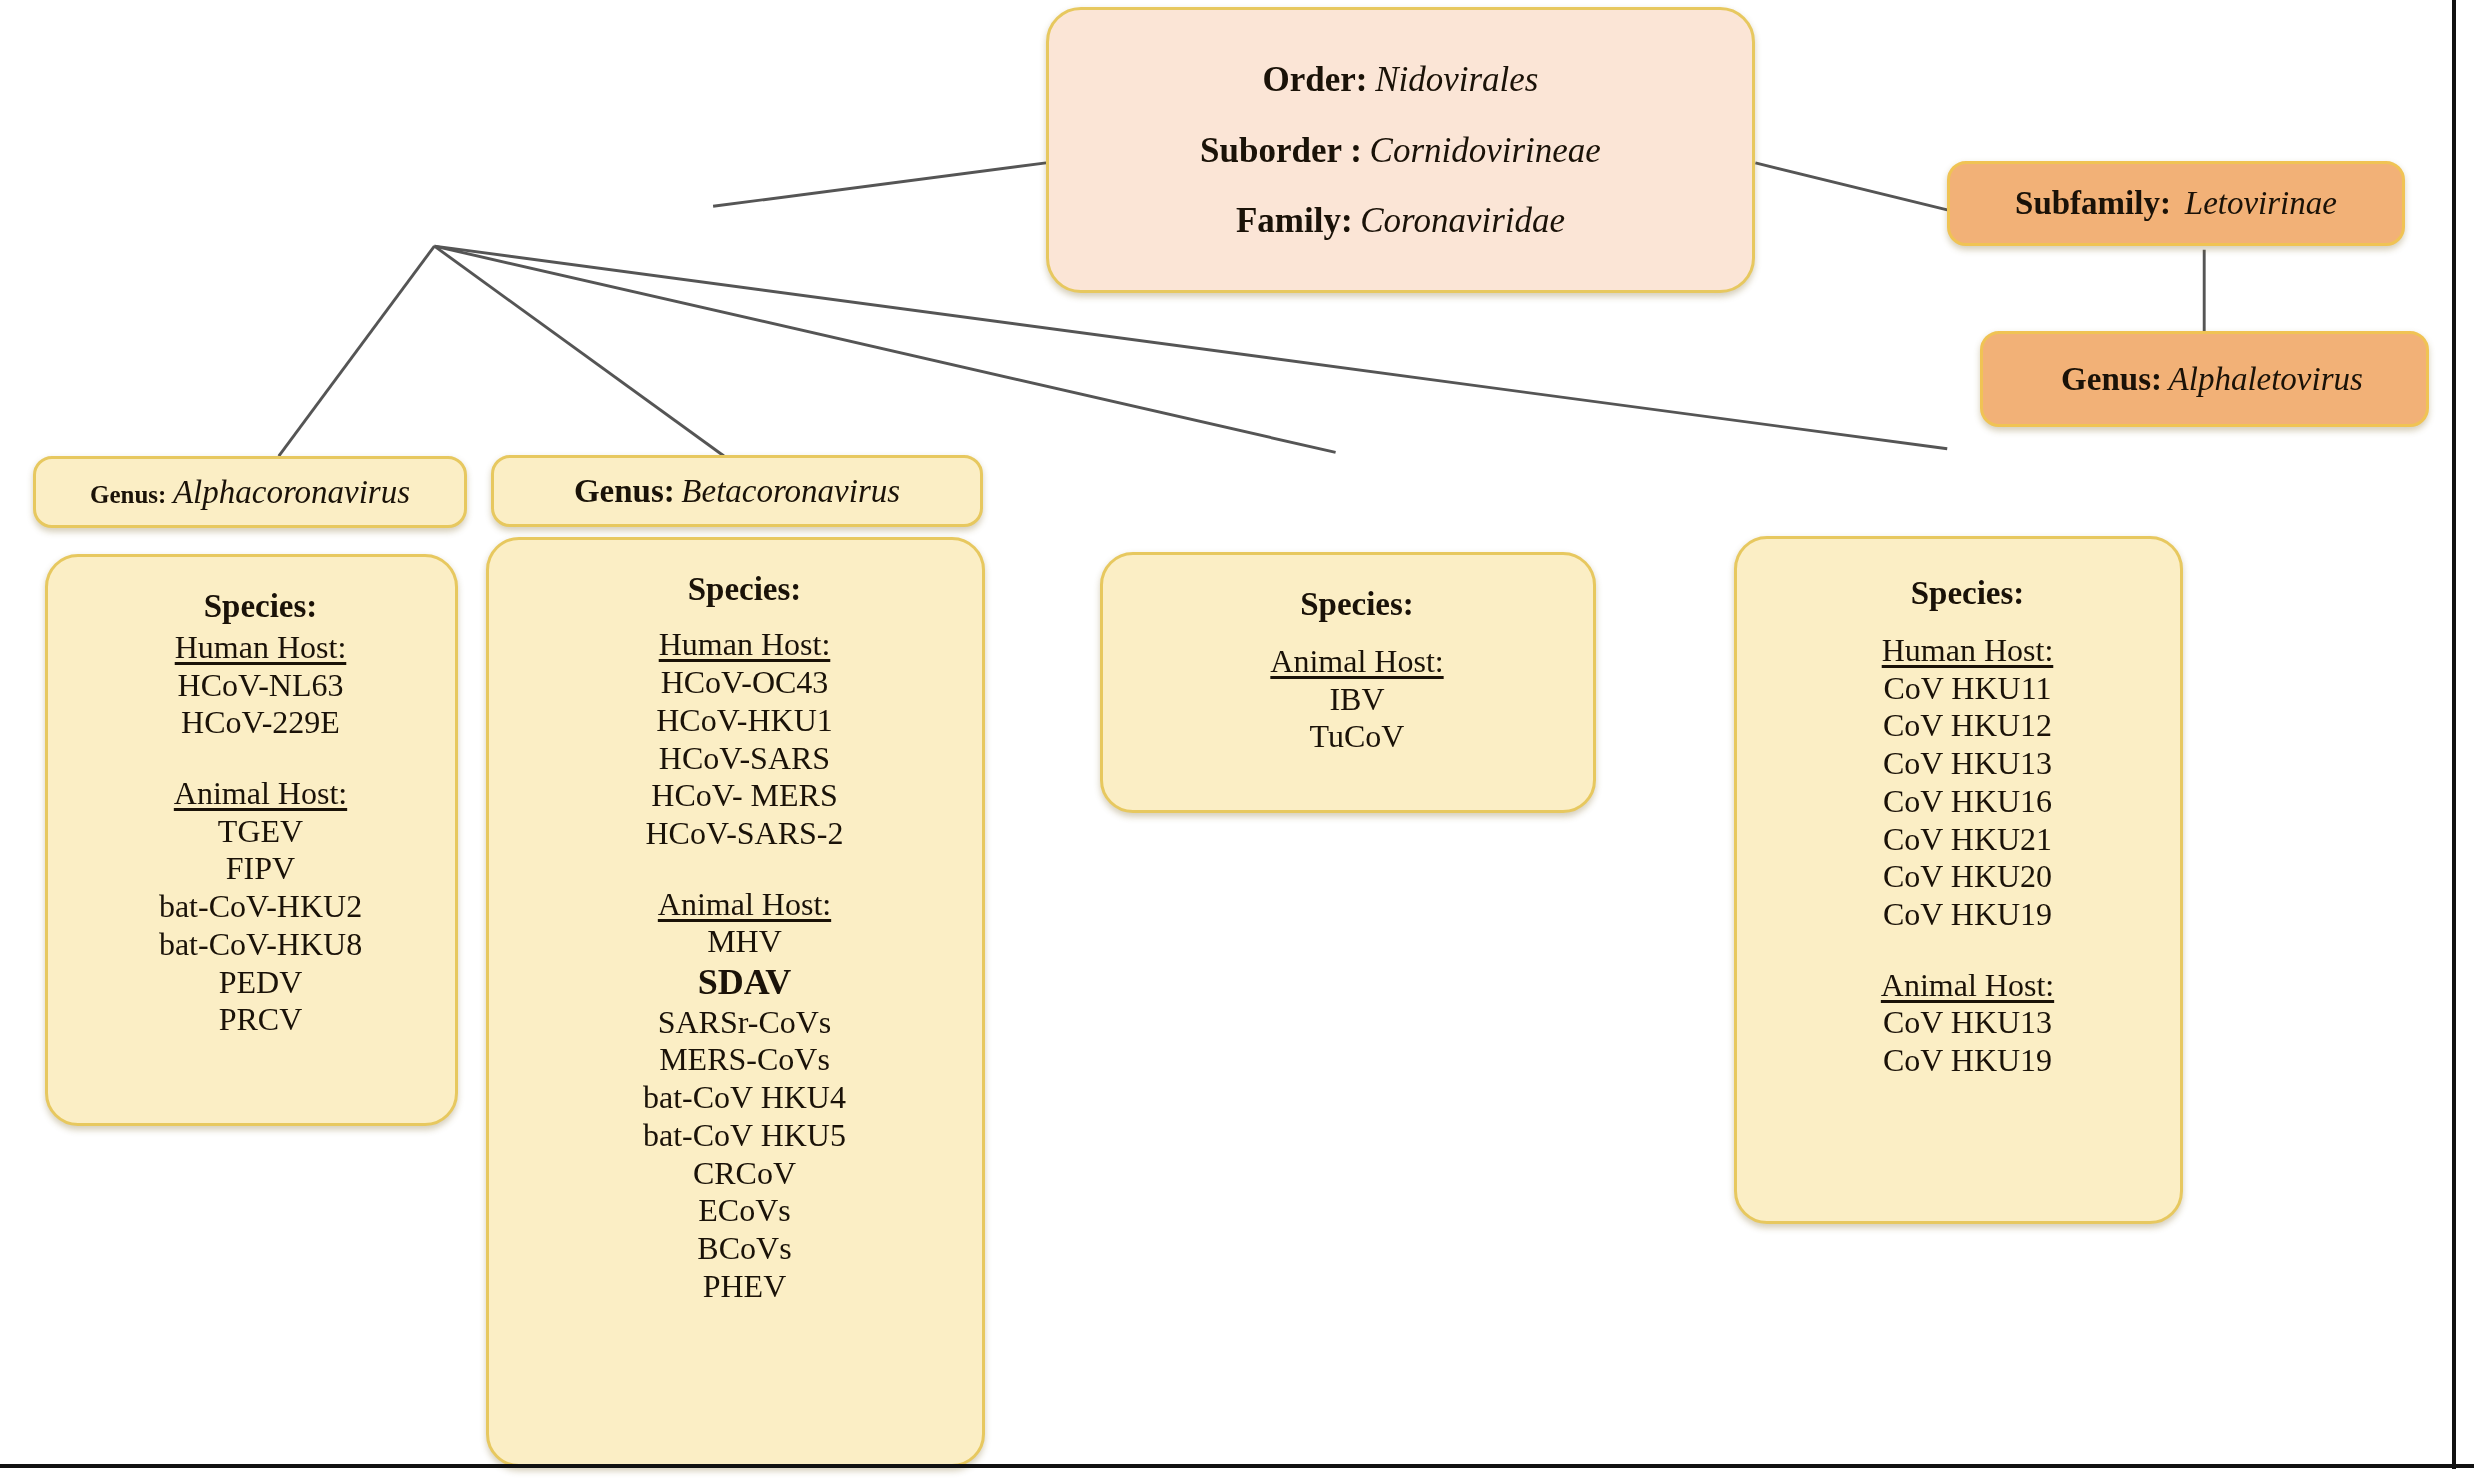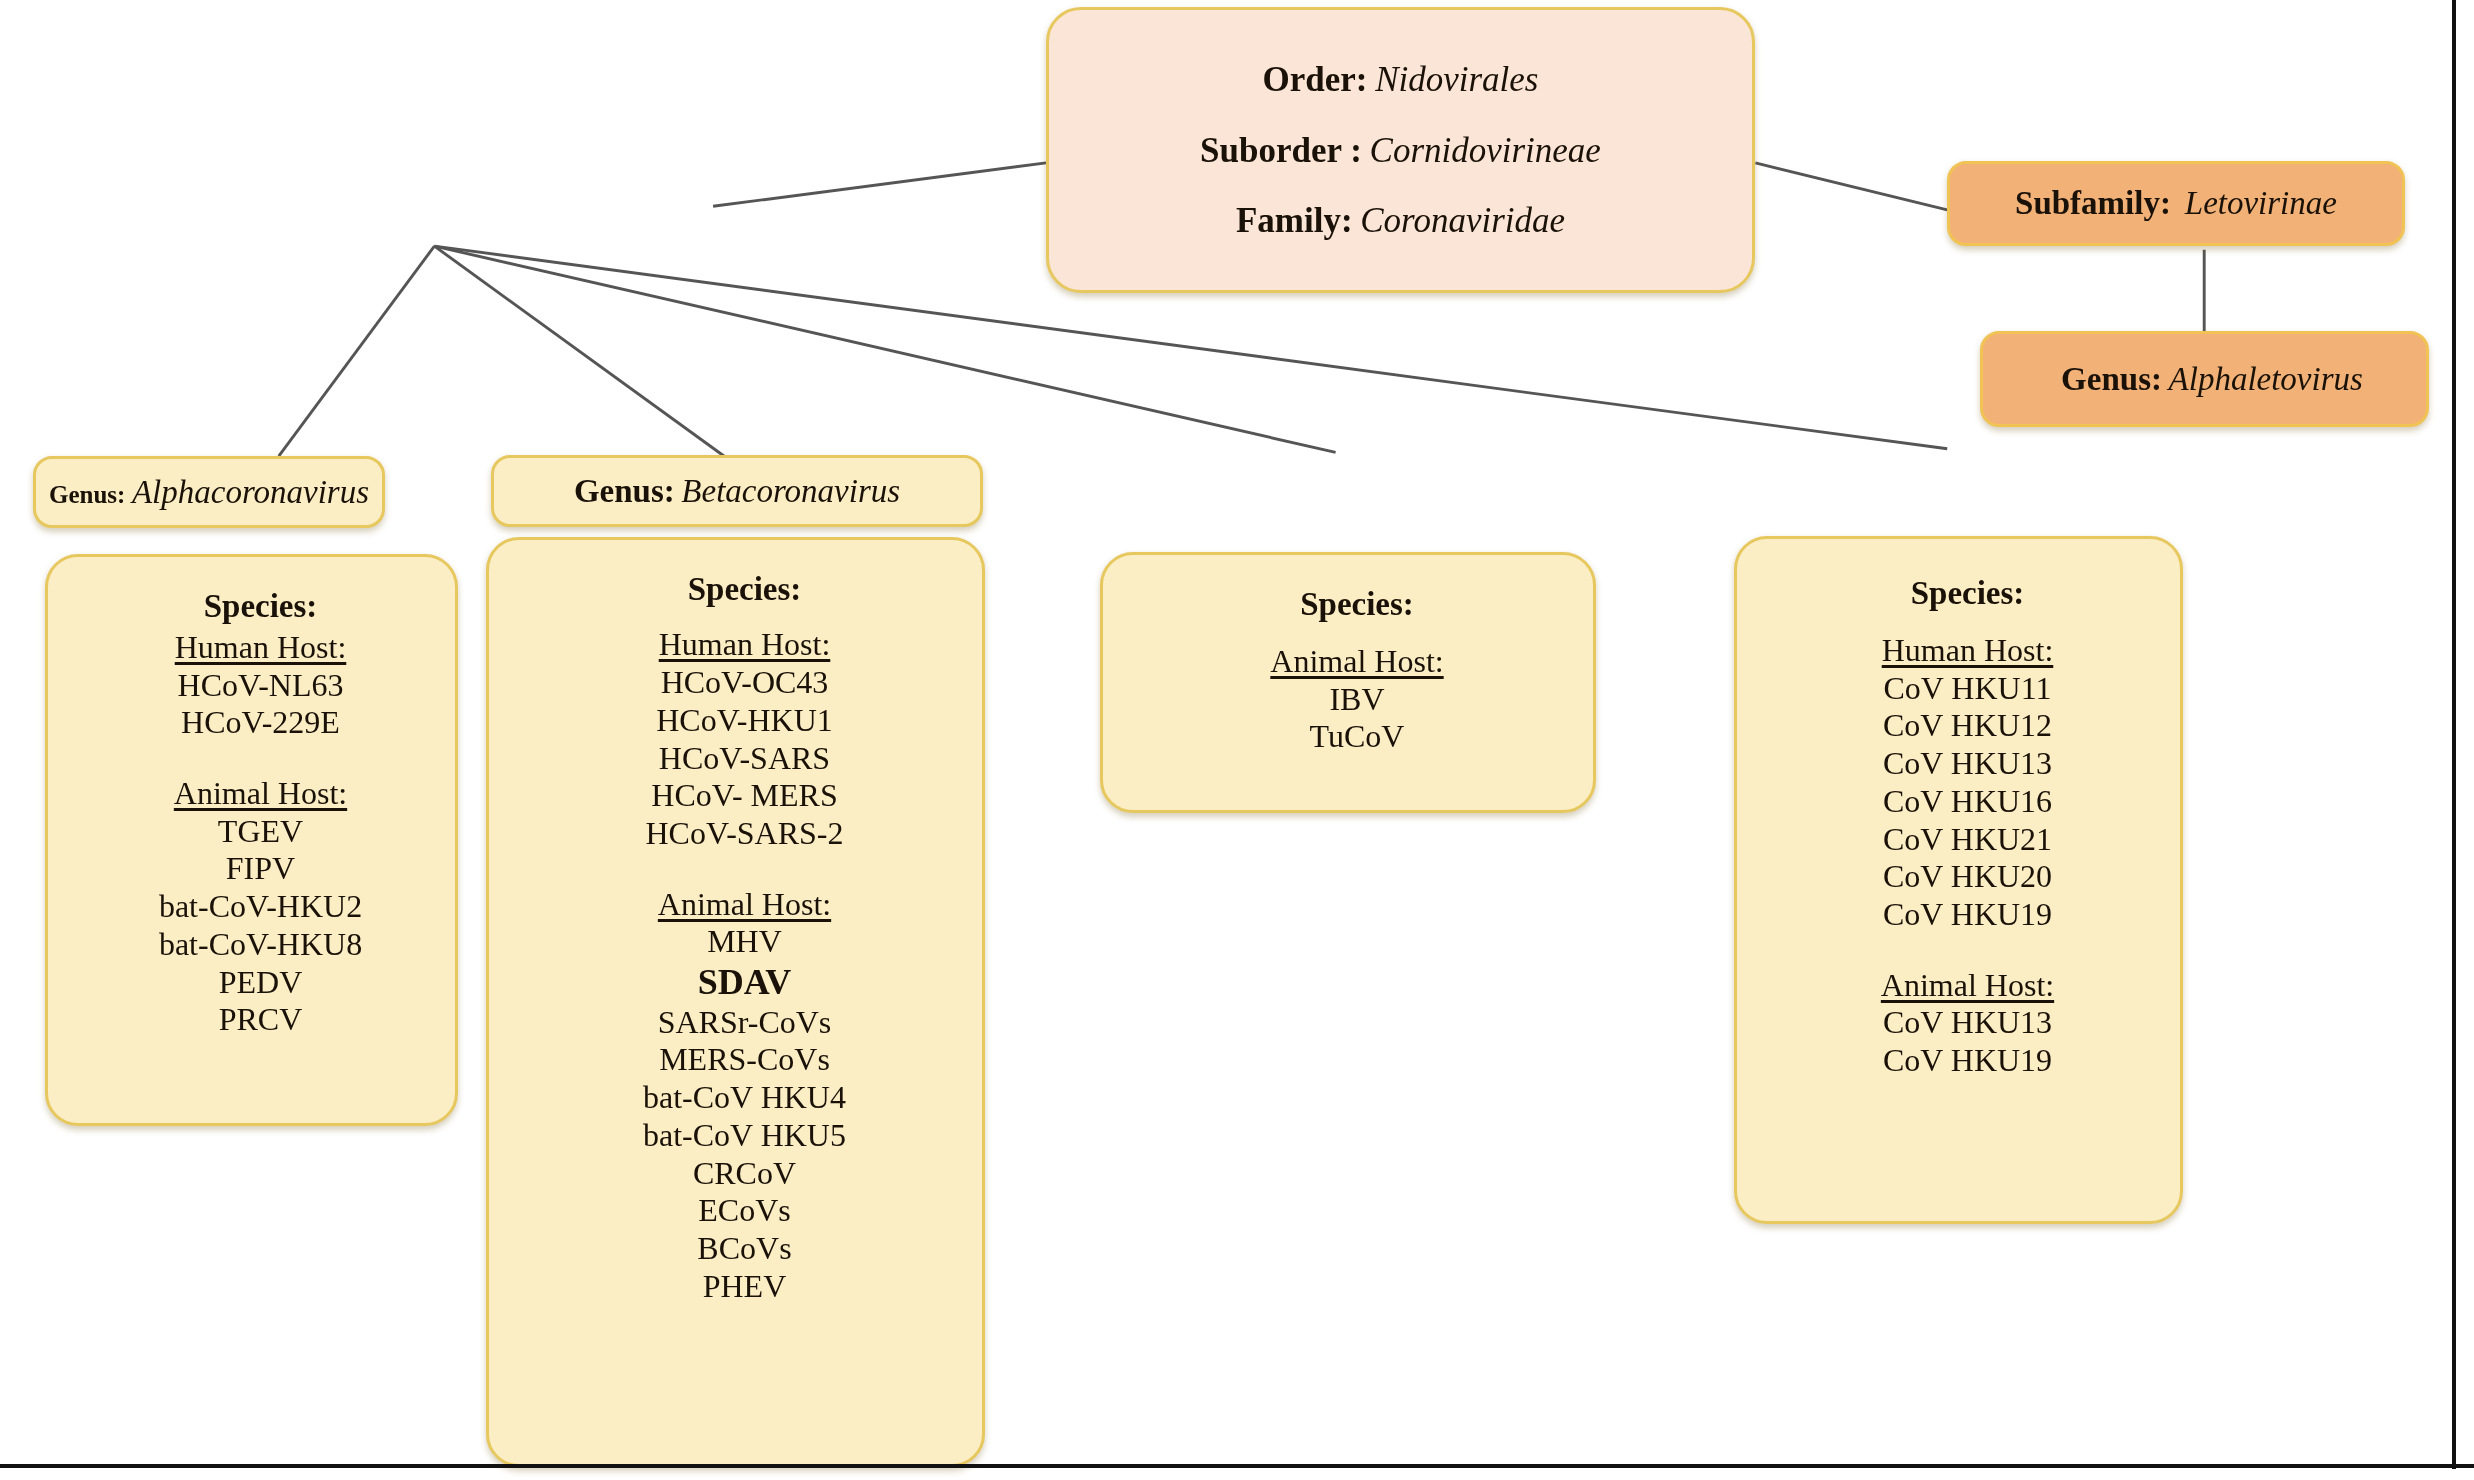--- a/index.html
+++ b/index.html
@@ -112,21 +112,21 @@
       <span class="lbl-bold">Subfamily:</span><span class="lbl-ital">Letovirinae</span>
     </div>
   </div>
 
   <div class="node letov" style="left:1980px;top:331px;width:449px;height:96px;padding-left:15px;">
     <div class="genus-line">
       <span class="lbl-bold">Genus:</span><span class="lbl-ital">Alphaletovirus</span>
     </div>
   </div>
 
-  <div class="node genus" style="left:33px;top:456px;width:352px;height:72px;">
+  <div class="node genus" style="left:33px;top:456px;width:434px;height:72px;">
     <div class="genus-line small-prefix">
       <span class="lbl-bold">Genus:</span><span class="lbl-ital">Alphacoronavirus</span>
     </div>
   </div>
 
   <div class="node species" style="left:45px;top:554px;width:413px;height:572px;padding-top:30px;">
     <div class="species-title">Species:</div>
     <div class="sp-list">
       <div class="host-head">Human Host:</div>
       <div class="sp-item">HCoV-NL63</div>

